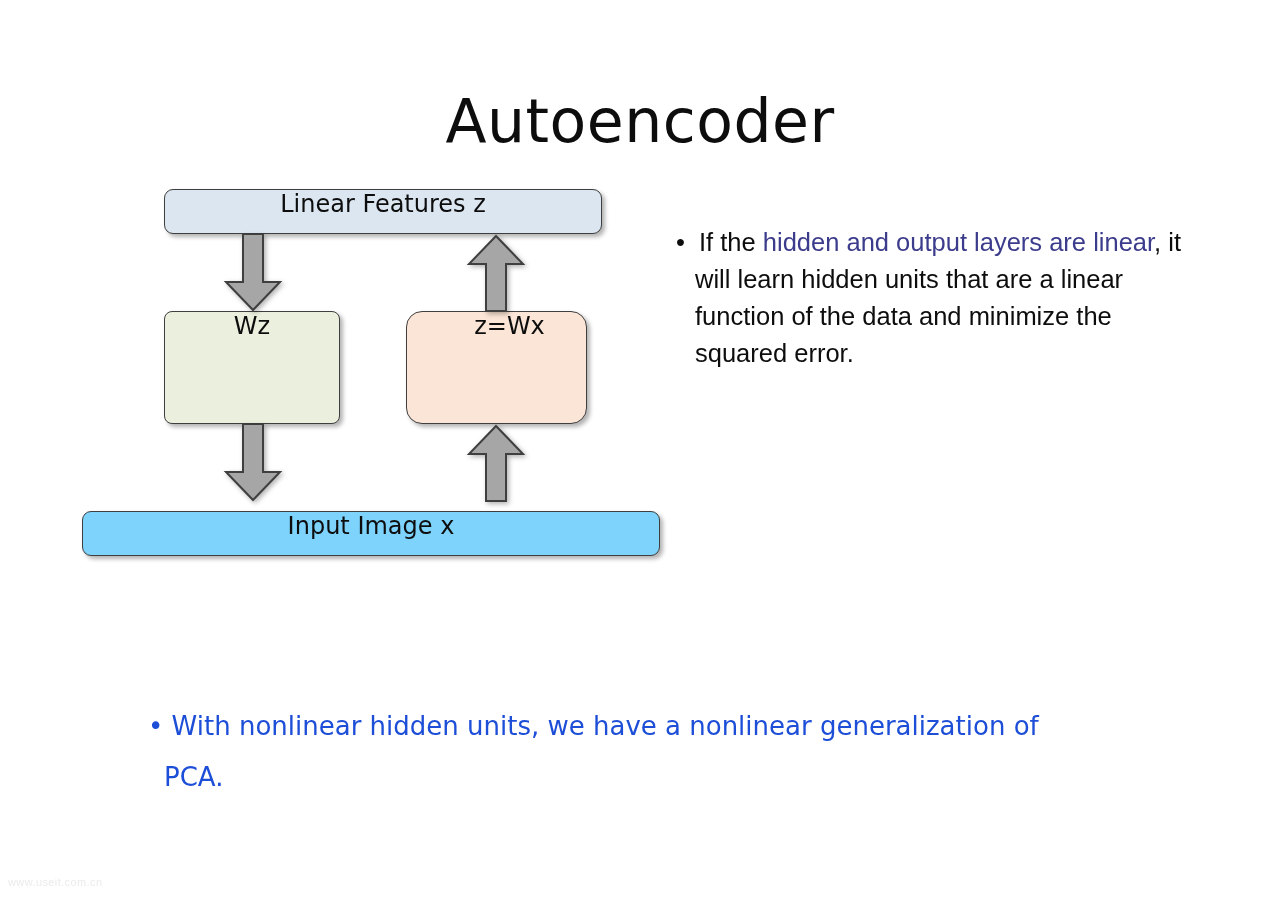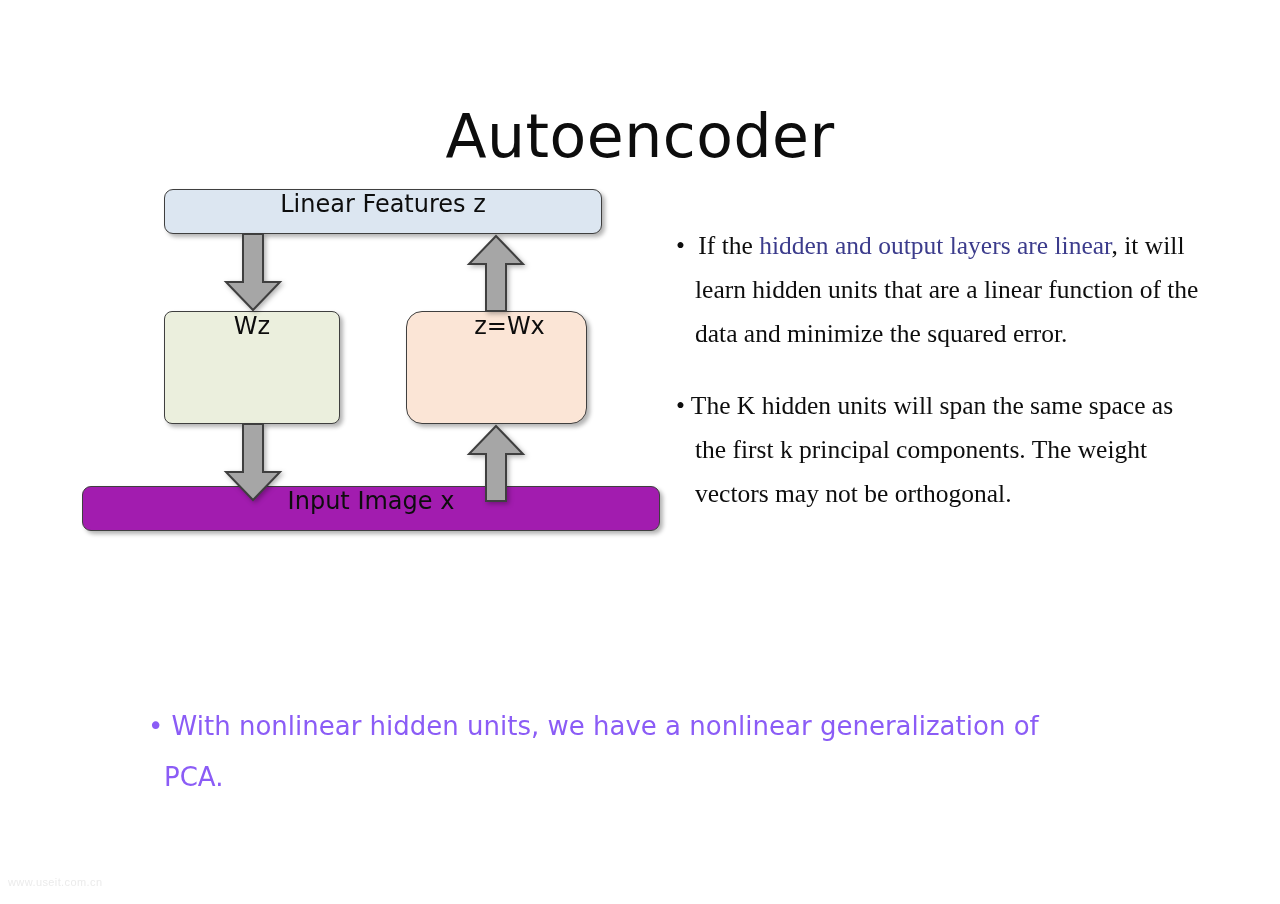--- a/index.html
+++ b/index.html
@@ -13,21 +13,21 @@
     position: relative;
     overflow: hidden;
     font-family: "Liberation Sans", sans-serif;
     color: #000000;
   }
 
   
   #slide-title {
     position: absolute;
     left: 0;
-    top: 63px;
+    top: 48px;
     width: 1280px;
     text-align: center;
     font-family: "DejaVu Sans", sans-serif;
     font-size: 60px;
     font-weight: 400;
     letter-spacing: 0.5px;
     color: #0d0d0d;
     line-height: 1.1;
   }
 
@@ -65,64 +65,64 @@
     background: #ebefdd;
   }
   #node-zwx {
     left: 406px;  top: 311px;
     width: 181px; height: 113px;
     border-radius: 16px;
     background: #fbe5d6;
     padding-left: 26px;
   }
   #node-input-image {
-    left: 82px;   top: 486px;
+    left: 82px;   top: 511px;
     width: 578px; height: 45px;
     border-radius: 9px;
-    background: #a21caf;
+    background: #7dd3fc;
   }
 
   .arrow {
     position: absolute;
     filter: drop-shadow(2.5px 2.5px 2.5px rgba(0,0,0,0.30));
   }
   #arrow-enc-top   { left: 222px; top: 234px; }
   #arrow-enc-bot   { left: 222px; top: 424px; }
   #arrow-dec-bot   { left: 465px; top: 424px; }
   #arrow-dec-top   { left: 465px; top: 234px; }
 
   
   #bullet-col {
     position: absolute;
     left: 676px;
     top: 198px;
     width: 530px;
   }
   .bullet {
-    font-family: Liberation Serif, serif;
+    font-family: Liberation Sans, sans-serif;
     font-size: 25.5px;
-    line-height: 44px;
+    line-height: 37px;
     color: #0d0d0d;
     text-indent: -19px;
     padding-left: 19px;
   }
   #bullet-linear { margin-bottom: 28px; }
   #bullet-linear .bullet-mark { padding-right: 7px; }
   .hl { color: #3c3c8c; }
 
   
   #bottom-note {
     position: absolute;
     left: 148px;
     top: 675px;
     width: 900px;
     font-family: "DejaVu Sans", sans-serif;
     font-size: 26px;
     line-height: 51px;
-    color: #8b5cf6;
+    color: #1d4ed8;
     text-indent: -16px;
     padding-left: 16px;
   }
 
   
   #watermark {
     position: absolute;
     left: 8px;
     top: 876px;
     font-family: "Liberation Sans", sans-serif;
@@ -171,23 +171,20 @@
   </svg>
 
 </div>
 
 <div id="bullet-col">
 
   <p class="bullet" id="bullet-linear">
     <span class="bullet-mark">•</span><span> If the </span><span class="hl">hidden and output layers are linear</span><span>, it will learn hidden units that are a linear function of the data and minimize the squared error.</span>
   </p>
 
-  <p class="bullet" id="bullet-span">
-    <span class="bullet-mark">•</span><span> The K hidden units will span the same space as the first k principal components. The weight vectors may not be orthogonal.</span>
-  </p>
 
 </div>
 
 <p id="bottom-note">
   <span class="bullet-mark">•</span><span> With nonlinear hidden units, we have a nonlinear generalization of PCA.</span>
 </p>
 
 <div id="watermark">www.useit.com.cn</div>
 
 </body></html>

